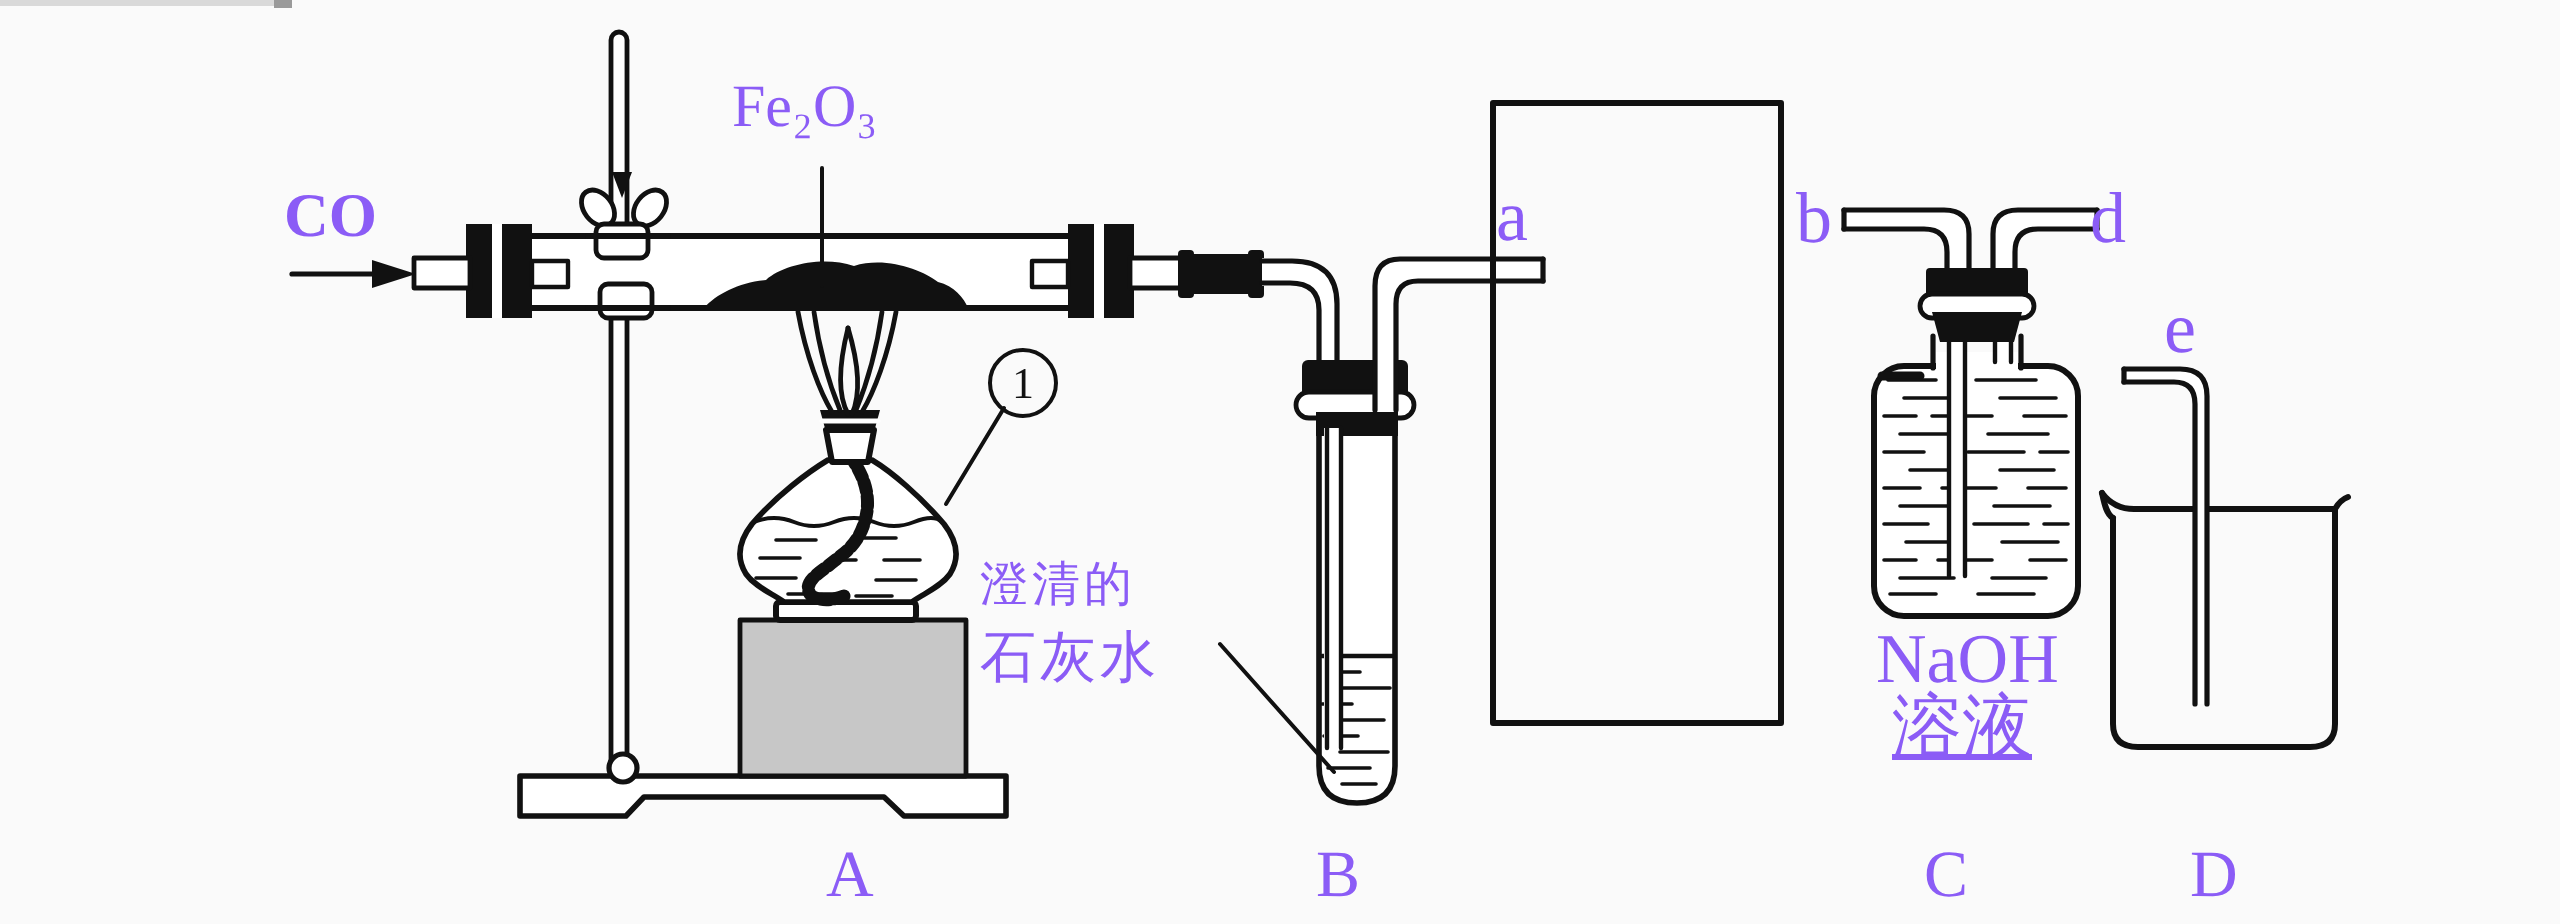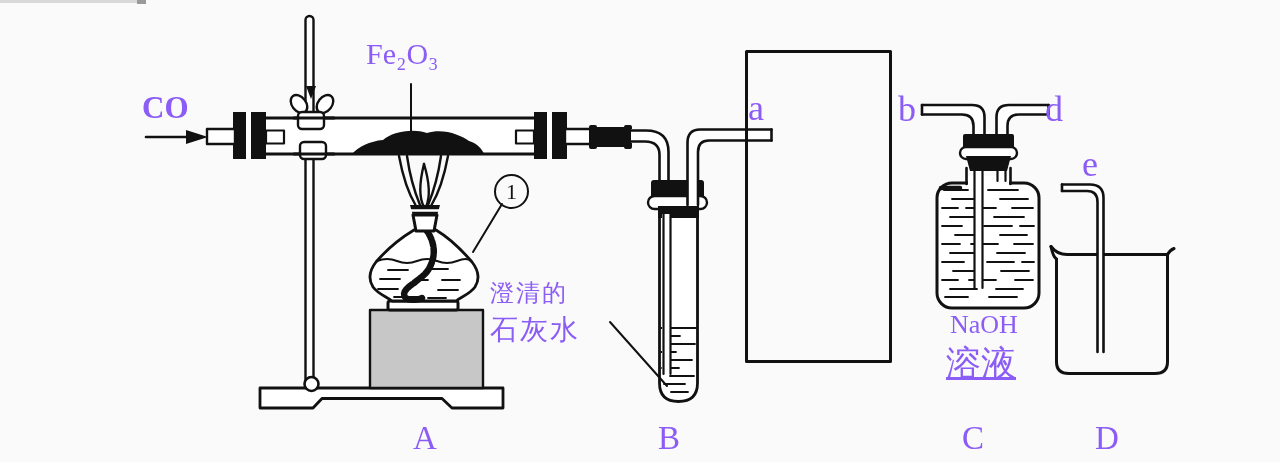--- a/index.html
+++ b/index.html
@@ -12,21 +12,21 @@
   .lbl-fe{left:366px;top:39px;font-size:30px;}
   .callout{position:absolute;left:494px;top:174px;width:31px;height:31px;border:2.5px solid #111;
            border-radius:50%;display:flex;align-items:center;justify-content:center;
            font-size:22px;color:#111;background:transparent;}
   .lbl-lime1{left:490px;top:270px;font-size:24px;letter-spacing:2px;margin-top:11px;}
   .lbl-lime2{left:490px;top:316px;font-size:28px;letter-spacing:2px;}
   .lbl-a{left:748px;top:90px;font-size:36px;}
   .lbl-b{left:898px;top:91px;font-size:36px;}
   .lbl-d{left:1045px;top:91px;font-size:36px;}
   .lbl-e{left:1082px;top:146px;font-size:36px;}
-  .lbl-naoh1{left:938px;top:312px;font-size:26px;margin-left:12px;}
+  .lbl-naoh1{left:938px;top:312px;font-size:35px;}
   .lbl-naoh2{left:946px;top:346px;font-size:35px;text-decoration:underline;}
   .lbl-A{left:413px;top:422px;font-size:33px;}
   .lbl-B{left:658px;top:422px;font-size:33px;}
   .lbl-C{left:962px;top:422px;font-size:33px;}
   .lbl-D{left:1095px;top:422px;font-size:33px;}
   .scan-artifact{position:absolute;left:0;top:0;width:145px;height:3px;background:#d9d9d9;}
   .scan-artifact-nub{position:absolute;left:137px;top:0;width:9px;height:4px;background:#9a9a9a;}
 </style>
 </head>
 <body>

